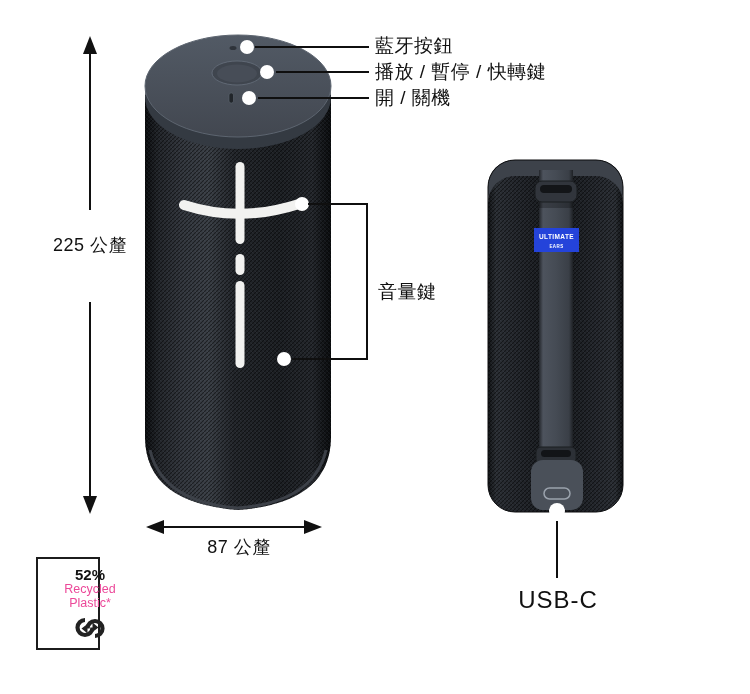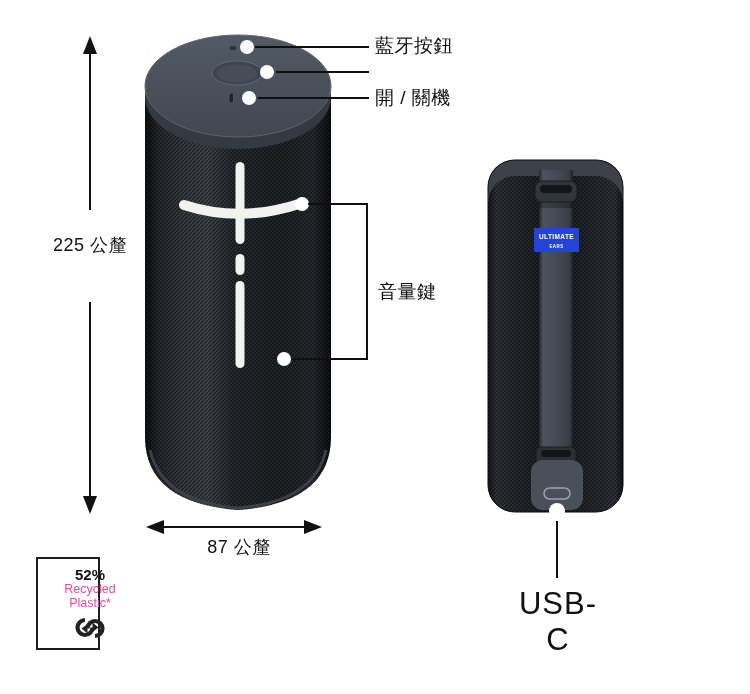--- a/index.html
+++ b/index.html
@@ -9,21 +9,21 @@
     position:relative; overflow:hidden;
   }
   .abs { position:absolute; }
   .lbl {
     position:absolute; font-size:19px; line-height:22px;
     letter-spacing:0.5px; color:#111; white-space:nowrap;
   }
   .dim { font-size:18px; text-align:center; }
   .hline { position:absolute; height:2px; background:#0f0f0f; }
   .vline { position:absolute; width:2px; background:#0f0f0f; }
-  .usb-lbl { position:absolute; font-size:31px; letter-spacing:1px; text-align:center; }
+  .usb-lbl { position:absolute; font-size:24px; letter-spacing:1px; text-align:center; }
   .badge {
     position:absolute; border:2px solid #1c1c1c; background:#fff;
     display:flex; flex-direction:column; align-items:center; box-sizing:border-box;padding-left:44px;
   }
   .badge .pct { font-size:15px; font-weight:bold; margin-top:8px; line-height:15px; }
   .badge .word { font-size:12.5px; line-height:14px; color:#ec4899; }
   .fsc-name { font-family:"Liberation Serif", serif; font-weight:bold; font-size:17px; letter-spacing:1.5px; line-height:17px; }
   .fsc-lic { font-size:5px; color:#555; letter-spacing:0.3px; margin-top:2px; }
   .fsc-tm { position:absolute; top:2px; right:3px; font-size:7px; color:#222; }
 </style>
@@ -103,20 +103,21 @@
       <rect x="235.5" y="281" width="9" height="87" rx="4.5" fill="#f2f2f0"></rect>
     </g>
     <circle cx="302" cy="204" r="7" fill="#ffffff"></circle>
     <circle cx="284" cy="359" r="7" fill="#ffffff"></circle>
   </svg>
 
   <div class="hline" style="left:255px;top:46px;width:114px;"></div>
   <div class="lbl" style="left:375px;top:35px;">藍牙按鈕</div>
 
   <div class="hline" style="left:276px;top:71px;width:93px;"></div>
+  <div class="lbl" style="left:375px;top:61px;">播放 / 暫停 / 快轉鍵</div>
 
   <div class="hline" style="left:258px;top:97px;width:111px;"></div>
   <div class="lbl" style="left:375px;top:87px;text-align:right;">開 / 關機</div>
 
   <div class="hline" style="left:308px;top:203px;width:60px;"></div>
   <div class="vline" style="left:366px;top:203px;height:157px;"></div>
   <div class="hline" style="left:292px;top:358px;width:76px;"></div>
   <div class="lbl" style="left:378px;top:281px;">音量鍵</div>
 
   <svg class="abs" style="left:77px;top:34px;" width="26" height="482" viewBox="0 0 26 482">

